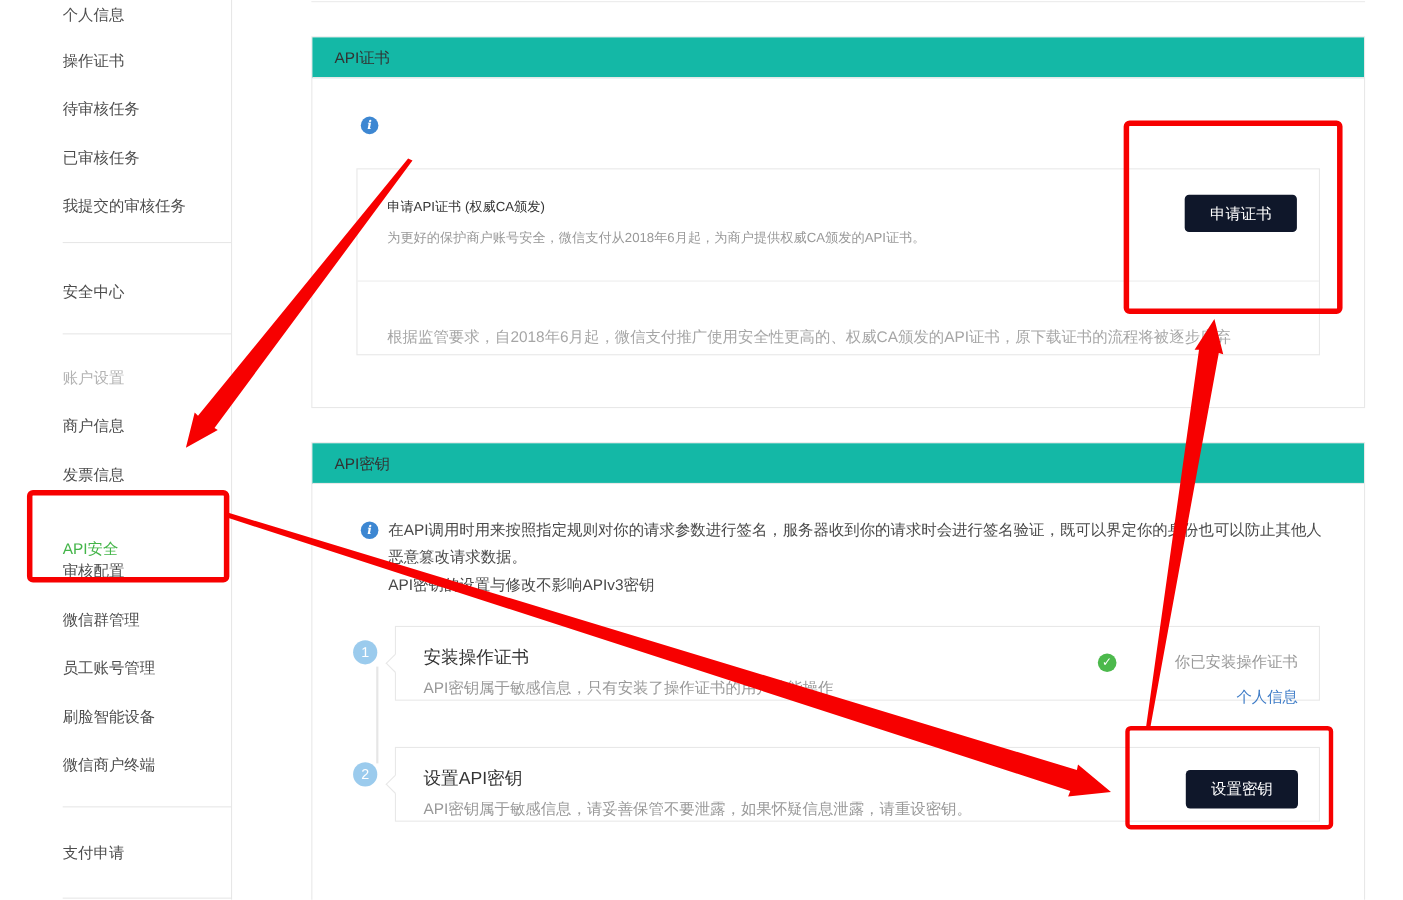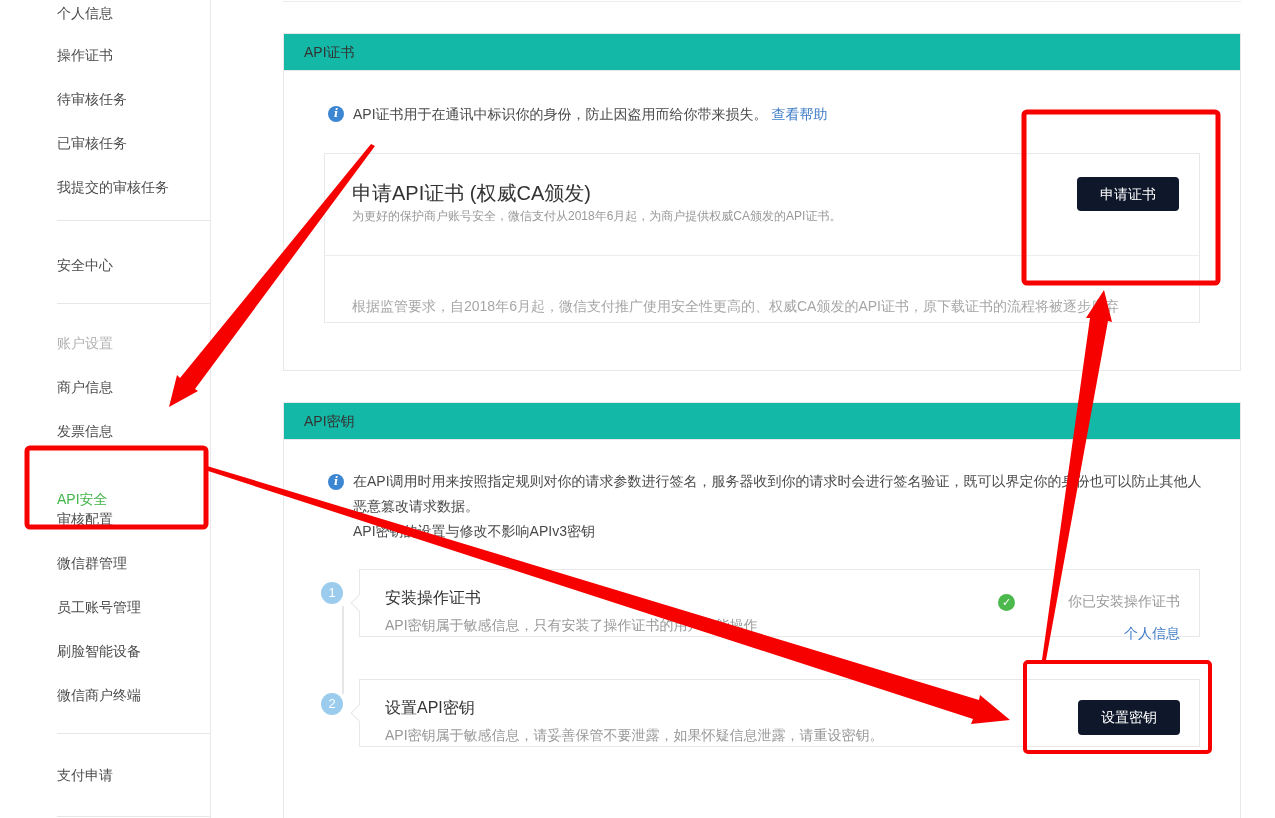--- a/index.html
+++ b/index.html
@@ -25,21 +25,21 @@
     border-bottom:1px solid #e8e8e8; padding-left:20px; font-size:14px; color:#333; }
   .info-row { position:absolute; left:44px; font-size:14px; color:#4a4a4a; line-height:22px; }
   .info-icon { position:absolute; width:16px; height:16px; border-radius:50%;
     background:#3d87d2; color:#fff; text-align:center; line-height:16px;
     font-size:11px; font-style:italic; font-family:"DejaVu Serif",serif; font-weight:bold; }
   .link { color:#3e7cc7; cursor:pointer; text-decoration:none; }
 
   
   .cert-card { position:absolute; left:40px; top:119px; width:876px; height:170px;
     border:1px solid #e8e8e8; background:#fff; }
-  .cert-title { position:absolute; left:27px; top:26px; font-size:20px; color:#333; }
+  .cert-title { position:absolute; left:27px; top:26px; font-size:12px; color:#333; }
   .cert-desc  { position:absolute; left:27px; top:54px; font-size:12px; color:#999; }
   .cert-divider { position:absolute; left:0; right:0; top:101px; height:1px; background:#ededed; }
   .cert-note { position:absolute; left:27px; top:144px; font-size:14px; color:#a6a6a6; }
   .green-btn { position:absolute; background:#0f172a; color:#fff; font-size:14px;
     border:none; border-radius:4px; width:102px; height:34px; cursor:pointer;
     text-align:center; line-height:34px; }
   .btn-apply { right:20px; top:23px; }
 
   
   .key-info { top:66px; width:855px; line-height:25px; }
@@ -90,24 +90,20 @@
   <div class="sb-item" style="top:765px">支付申请</div>
   <div class="sb-divider" style="top:816px"></div>
 </nav>
 
 <div class="top-edge"></div>
 
 <section class="panel panel-cert">
   <div class="panel-header">API证书</div>
 
   <span class="info-icon" style="left:44px; top:72px">i</span>
-  <div class="info-row" style="left:69px; top:69px">
-    <span>API证书用于在通讯中标识你的身份，防止因盗用而给你带来损失。</span>
-    <a class="link">查看帮助</a>
-  </div>
 
   <div class="cert-card">
     <div class="cert-title">申请API证书 (权威CA颁发)</div>
     <div class="cert-desc">为更好的保护商户账号安全，微信支付从2018年6月起，为商户提供权威CA颁发的API证书。</div>
     <button class="green-btn btn-apply">申请证书</button>
     <div class="cert-divider"></div>
     <div class="cert-note">根据监管要求，自2018年6月起，微信支付推广使用安全性更高的、权威CA颁发的API证书，原下载证书的流程将被逐步废弃</div>
   </div>
 </section>
 

